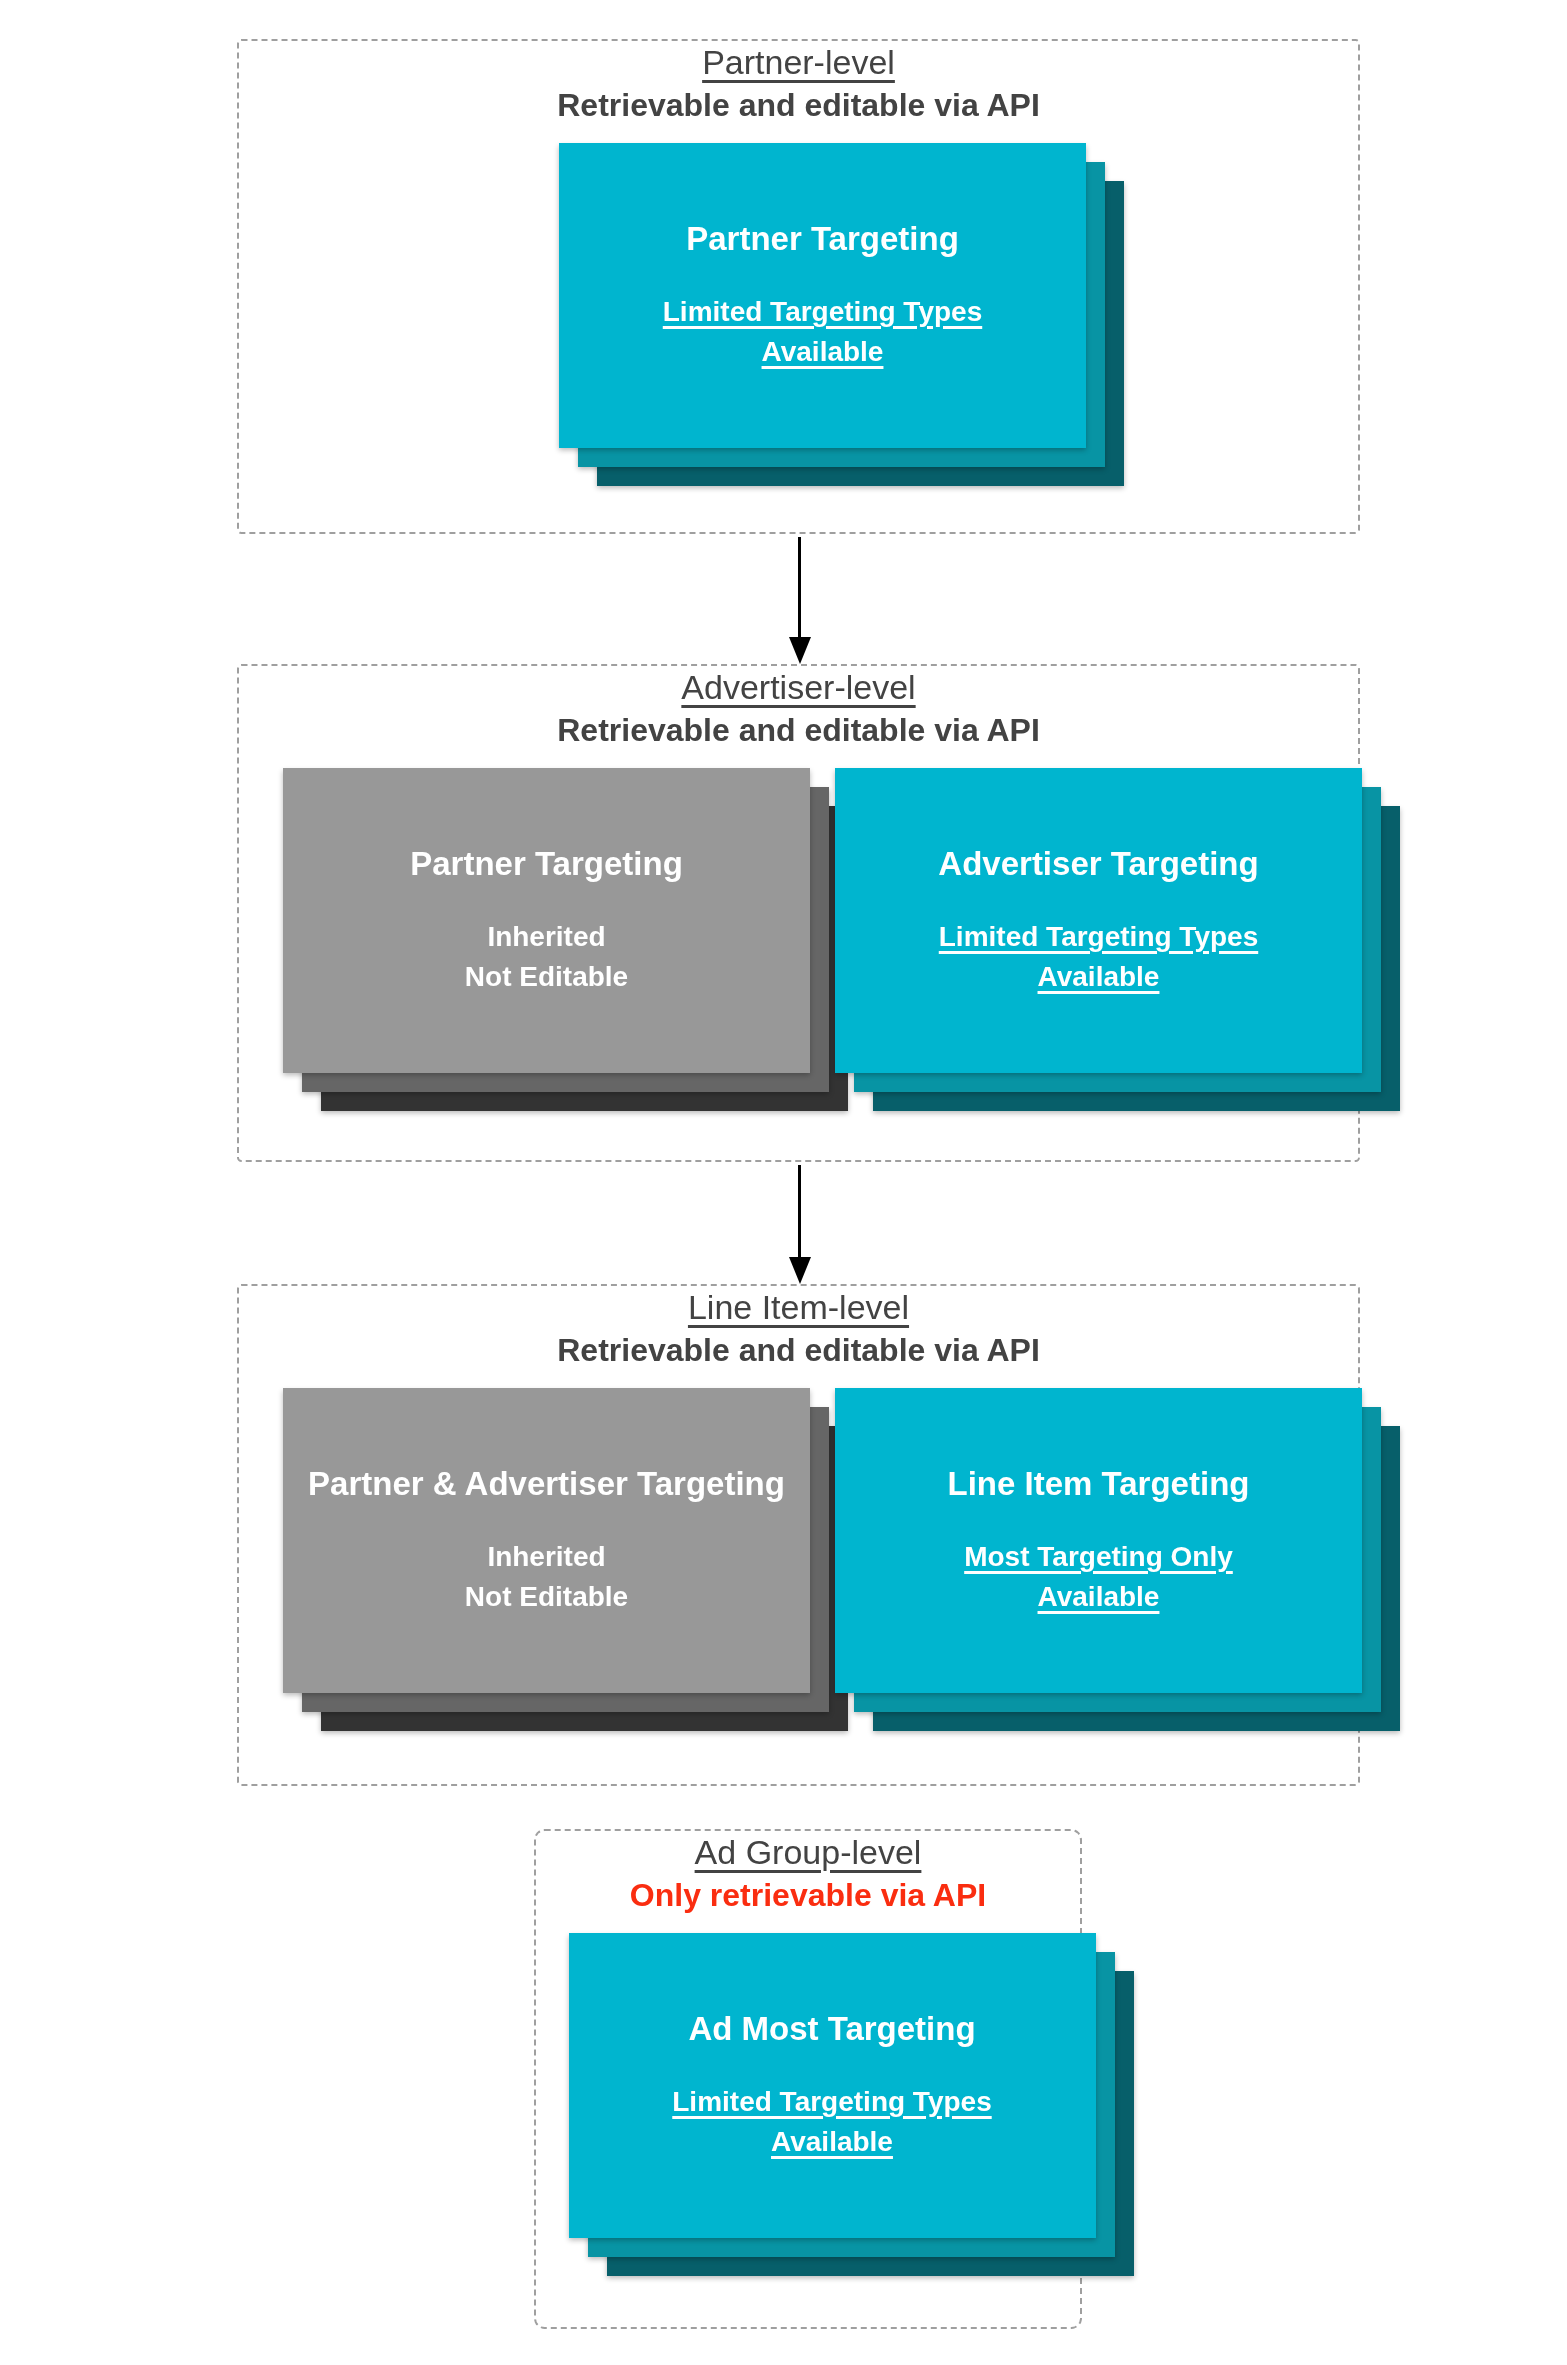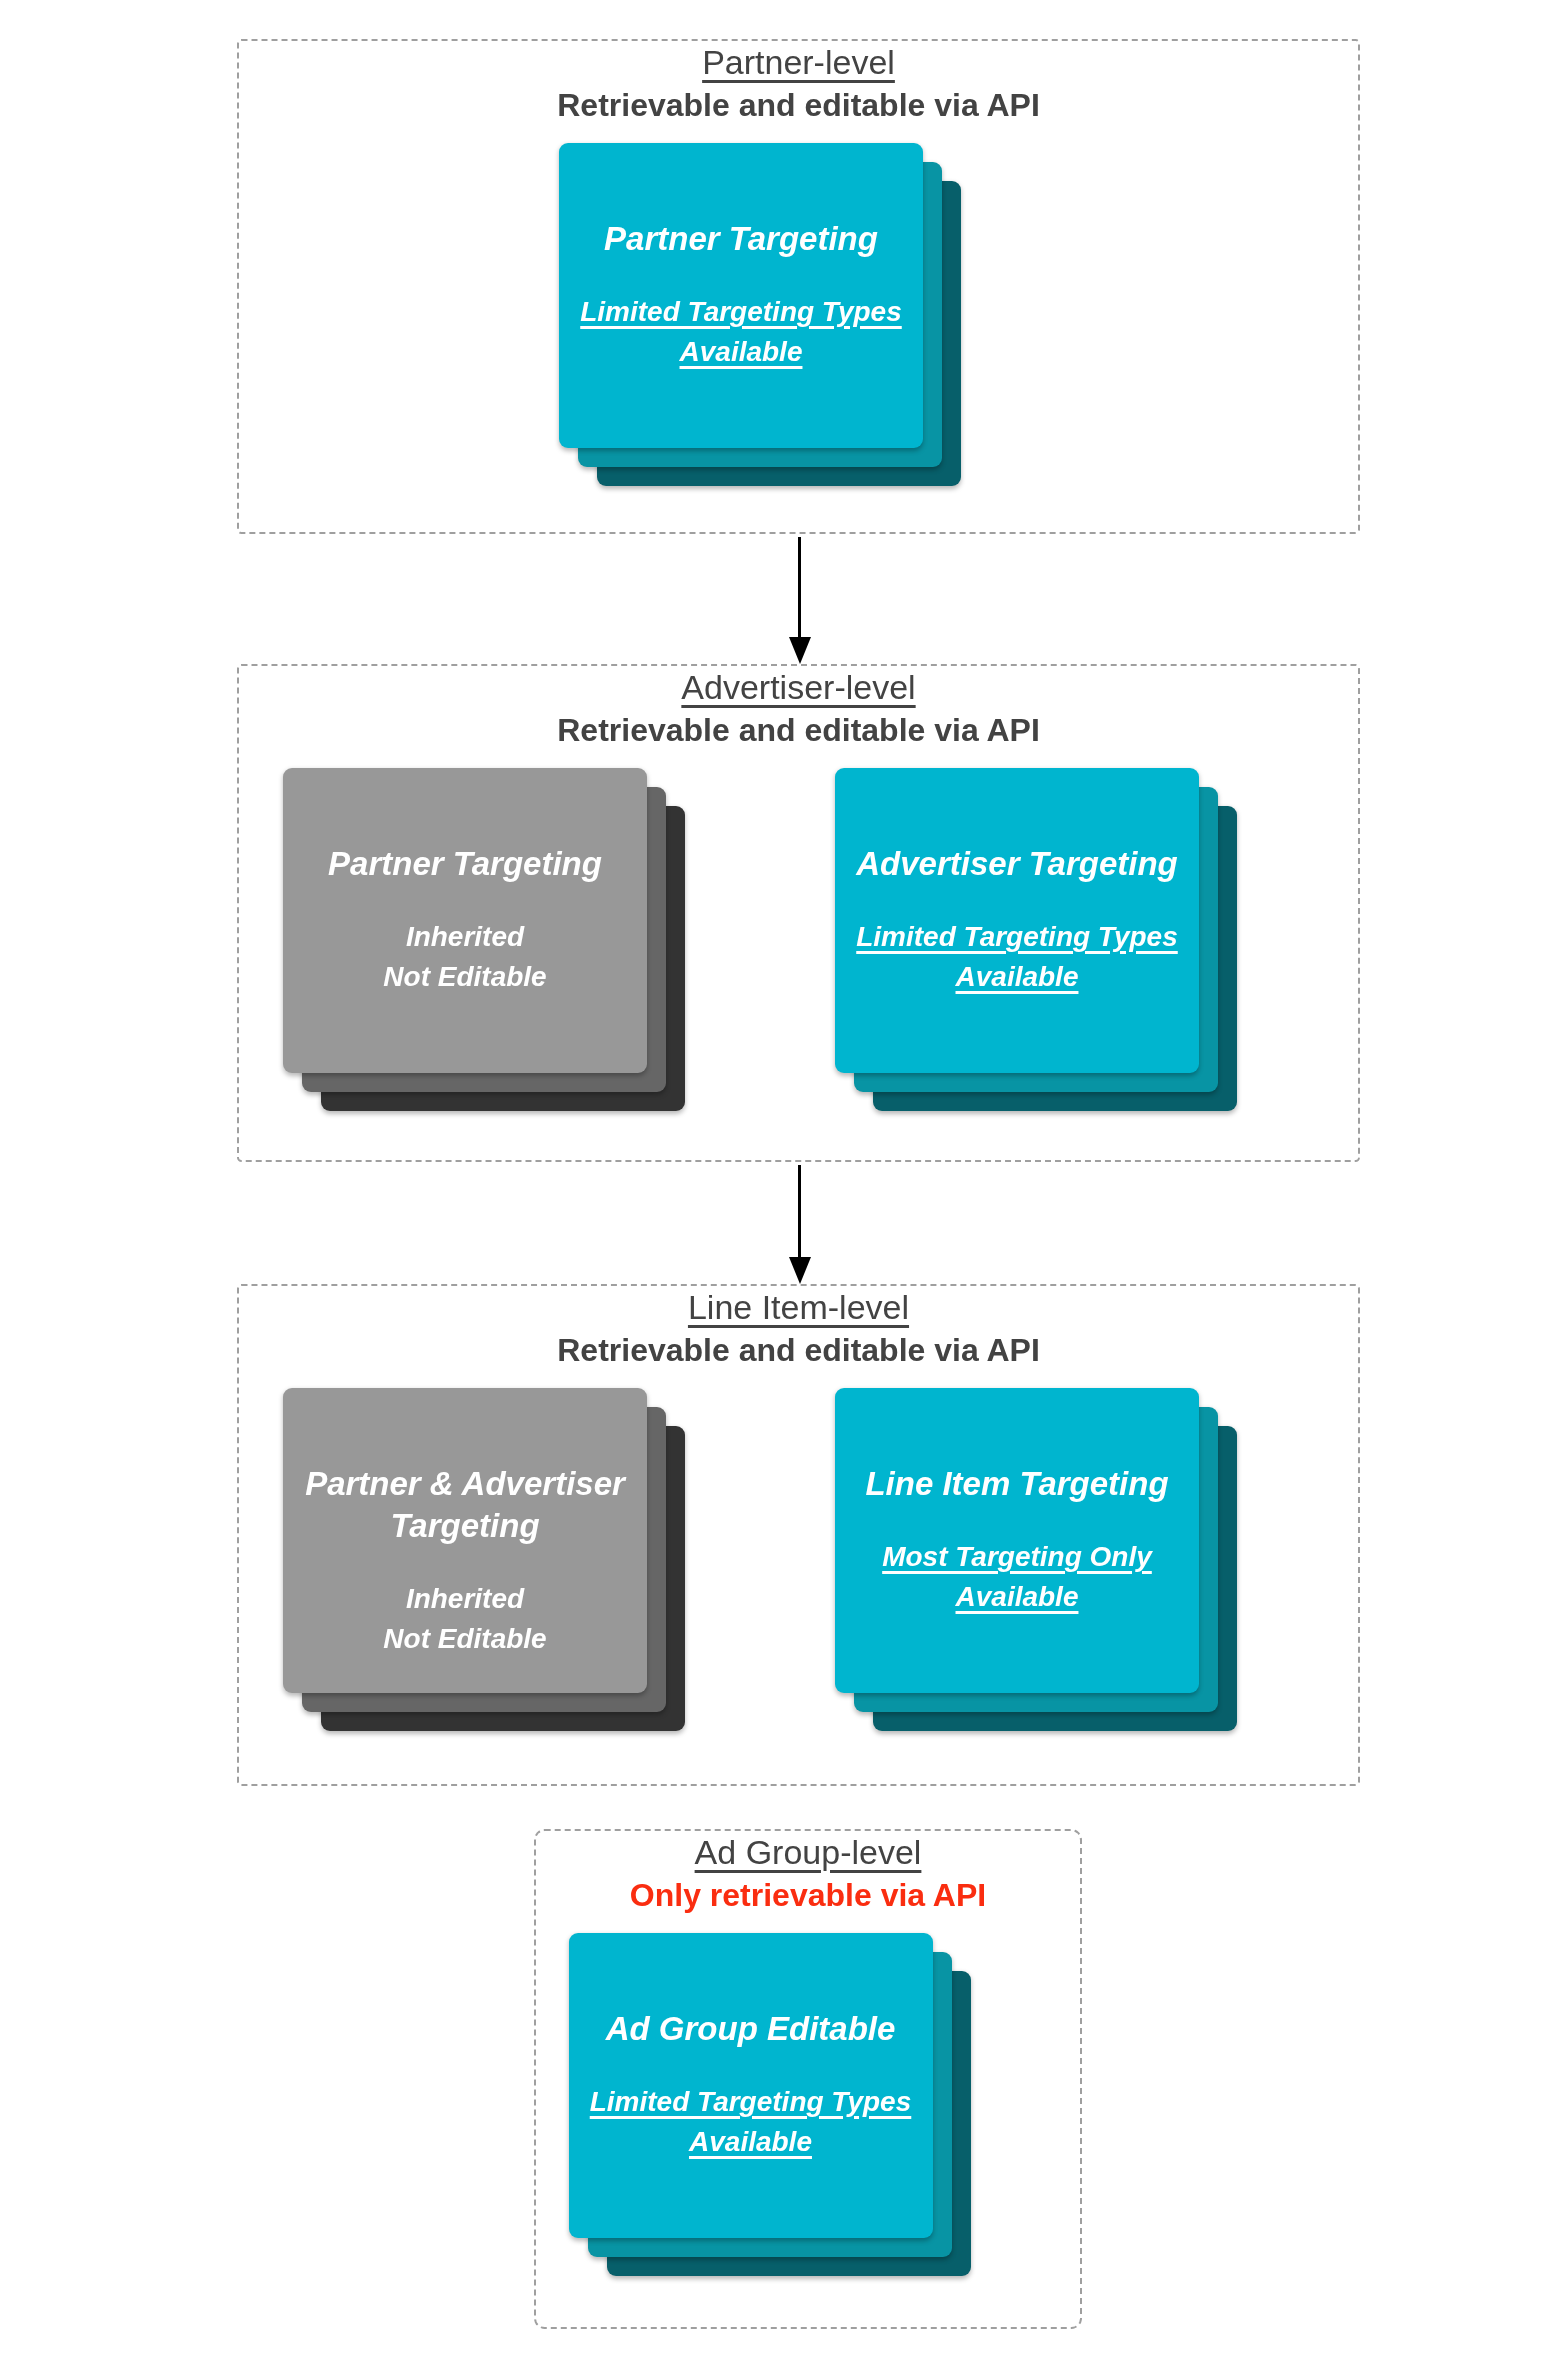--- a/index.html
+++ b/index.html
@@ -31,24 +31,23 @@
     font-weight:bold; color:#434343;
   }
   .level-subtitle.red { color:#fa2d10; }
 
   .stacks {
     margin-top:16px;
     display:flex; justify-content:center; gap:73px;
   }
   .stack { position:relative; width:479px; height:342px; }
   .layer {
-    position:absolute; width:364px; height:305px;
-    border-radius:9px;
+    position:absolute; width:527px; height:305px;
+    border-radius:0;
     box-shadow:0 2.7px 5.4px rgba(0,0,0,0.28);
-    font-style:italic;
   }
   .l1 { left:0;    top:0;    z-index:3;
         display:flex; flex-direction:column; align-items:center;
         padding:75px 18px 0 18px; }
   .l2 { left:19px; top:19px; z-index:2; }
   .l3 { left:38px; top:38px; z-index:1; }
 
   .teal .l1 { background:#00b5cf; }
   .teal .l2 { background:#0894a4; }
   .teal .l3 { background:#075f6a; }
@@ -176,21 +175,21 @@
 </section>
 
 <section class="level-box" id="sec-adgroup">
   <div class="level-title">Ad Group-level</div>
   <div class="level-subtitle red">Only retrievable via API</div>
   <div class="stacks">
     <div class="stack teal">
       <div class="layer l3"></div>
       <div class="layer l2"></div>
       <div class="layer l1">
-        <div class="card-title">Ad Group Editable</div>
+        <div class="card-title">Ad Most Targeting</div>
         <div class="card-sub underlined">
           <span class="line">Limited Targeting Types</span>
           <span class="line">Available</span>
         </div>
       </div>
     </div>
   </div>
 </section>
 
 

